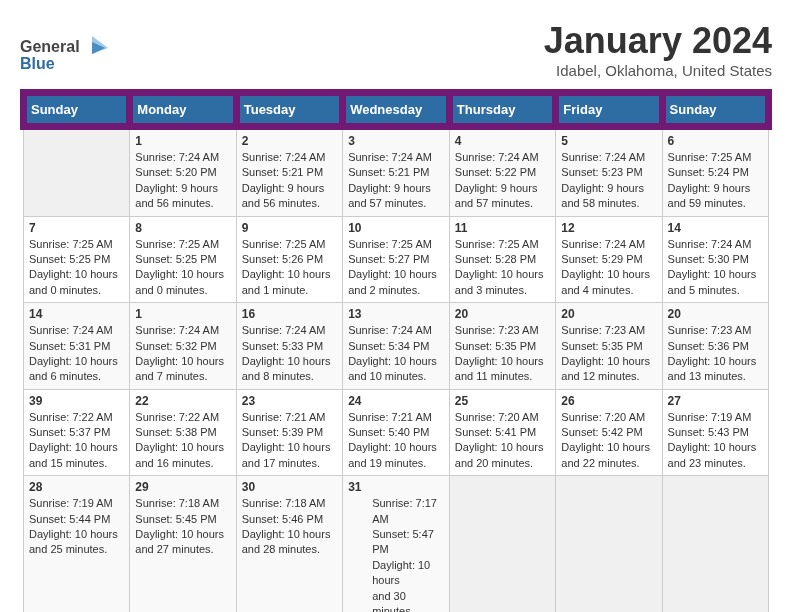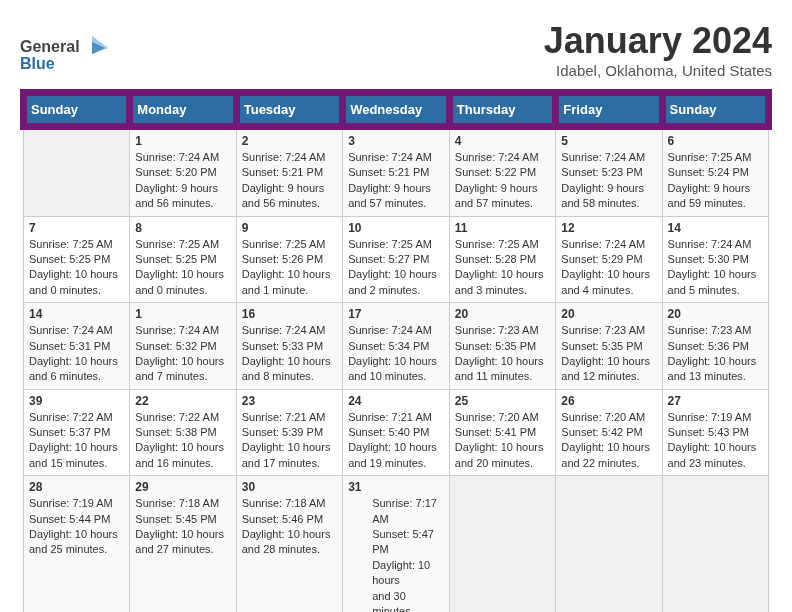--- a/index.html
+++ b/index.html
@@ -219,21 +219,21 @@
 and 7 minutes.</div>
         </td>
         <td>
           <span class="day-number">16</span>
           <div class="day-info" style="white-space: pre-line;">Sunrise: 7:24 AM
 Sunset: 5:33 PM
 Daylight: 10 hours
 and 8 minutes.</div>
         </td>
         <td>
-          <span class="day-number">17</span>
+          <span class="day-number">13</span>
           <div class="day-info" style="white-space: pre-line;">Sunrise: 7:24 AM
 Sunset: 5:34 PM
 Daylight: 10 hours
 and 10 minutes.</div>
         </td>
         <td>
           <span class="day-number">20</span>
           <div class="day-info" style="white-space: pre-line;">Sunrise: 7:23 AM
 Sunset: 5:35 PM
 Daylight: 10 hours

